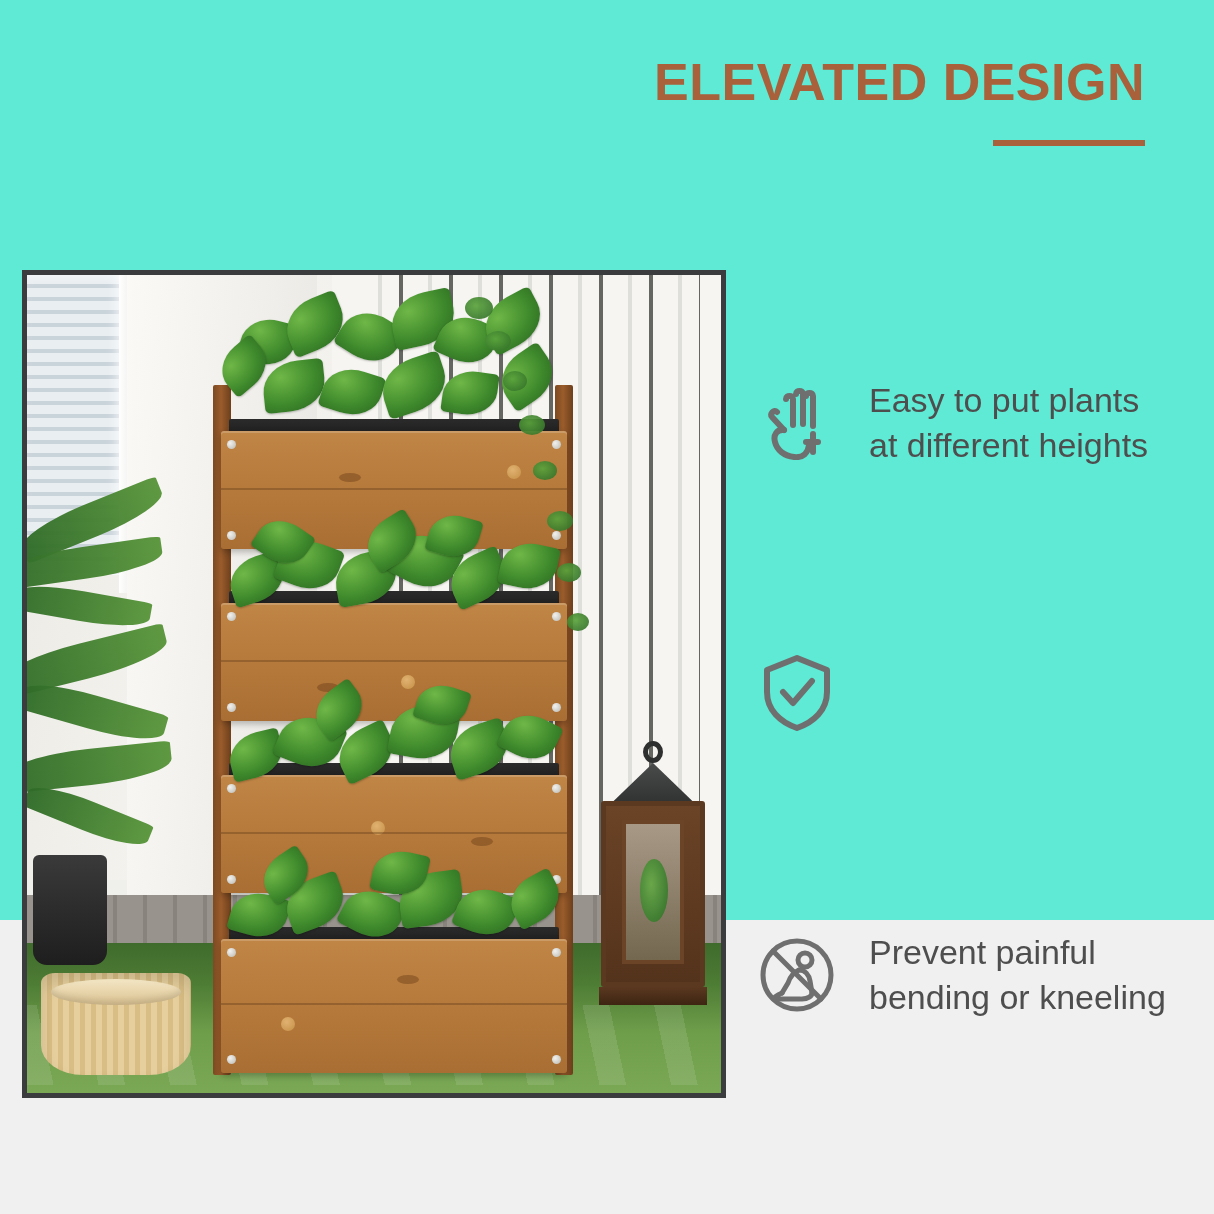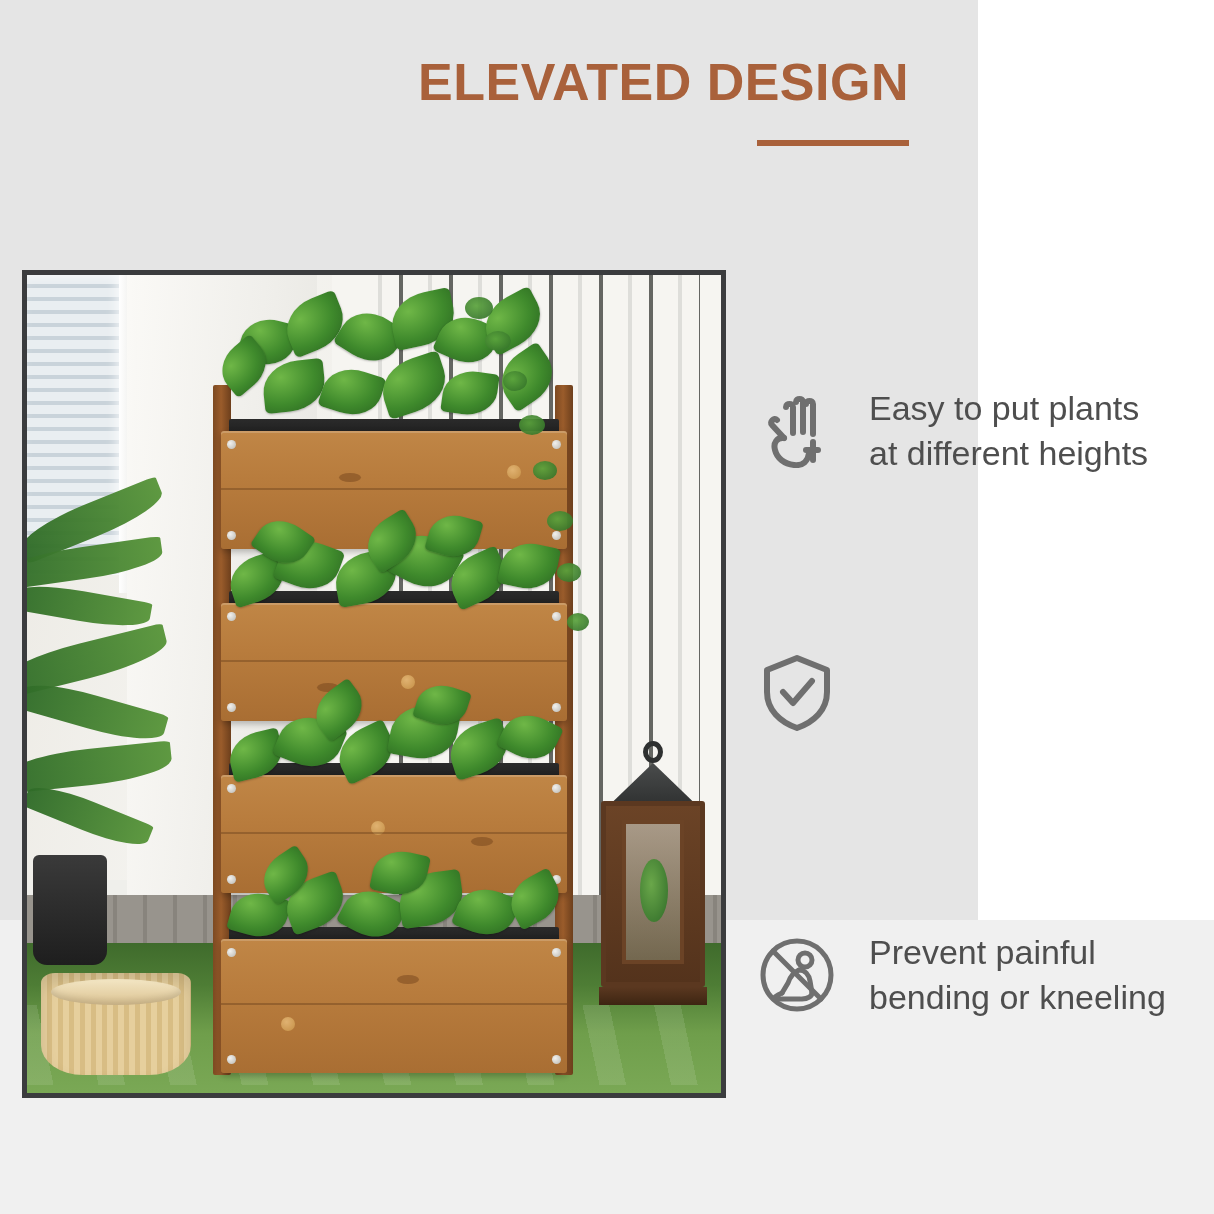--- a/index.html
+++ b/index.html
@@ -2,21 +2,21 @@
 <html><head>
 <meta charset="utf-8">
 <style>
   * { box-sizing: border-box; margin: 0; padding: 0; }
   html, body {
     width: 1214px; height: 1214px;
     background: #ffffff;
     font-family: "Liberation Sans", sans-serif;
     overflow: hidden;
   }
-  .page { position: relative; width: 978px; height: 1214px; background: #e5e5e5; }
+  .page { position: relative; width: 1214px; height: 1214px; background: #5eead4; }
 
   
   .gray-band {
     position: absolute; left: 0; top: 920px; width: 1214px; height: 294px;
     background: #f0f0f0;
   }
 
   
   .headline {
     position: absolute; right: 69px; top: 56px;
@@ -37,21 +37,21 @@
     background: #a9613b;
   }
 
   
   .features {
     position: absolute; left: 755px; top: 370px; width: 440px;
   }
   .feature {
     position: absolute; left: 0; display: flex; align-items: center; gap: 30px;
   }
-  .feature.f1 { top: 16px; }
+  .feature.f1 { top: 8px; }
   .feature.f2 { top: 278px; }
   .feature.f3 { top: 560px; }
   .feature-icon {
     flex: 0 0 auto; width: 84px; height: 90px;
     display: flex; align-items: center; justify-content: center;
   }
   .feature-icon svg { display: block; }
   .feature-text {
     font-size: 34px; font-weight: 300; color: #4e4e4e; line-height: 1.32;
     white-space: pre-line;

